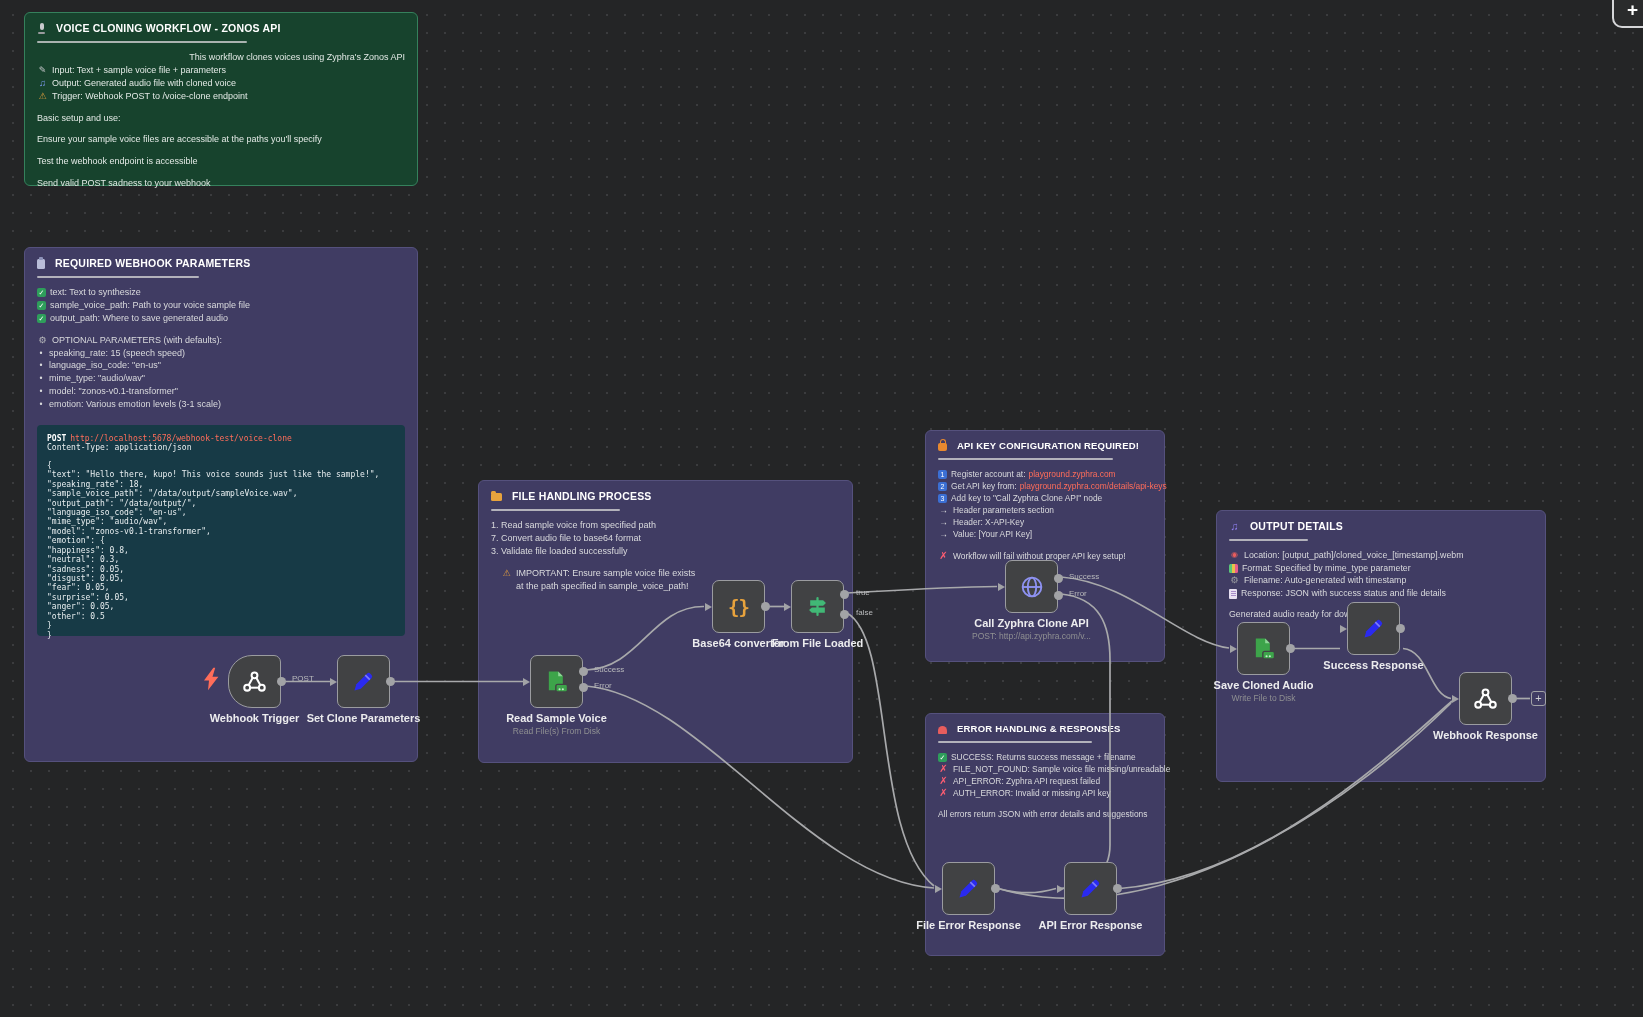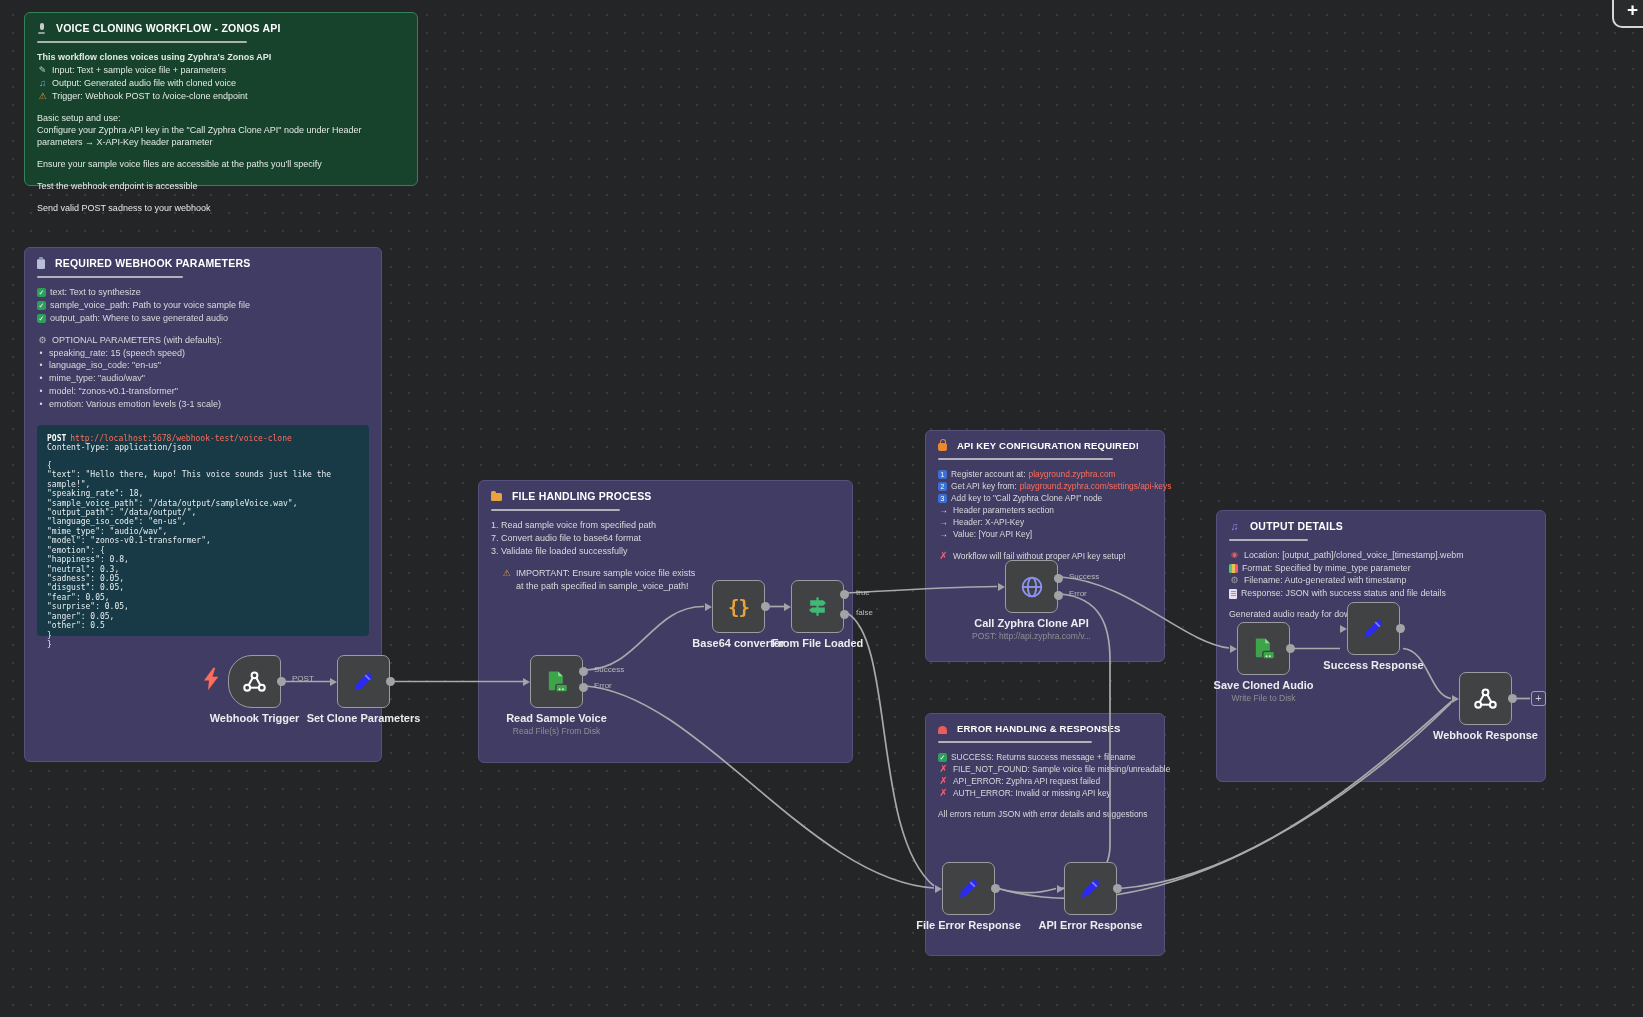--- a/index.html
+++ b/index.html
@@ -12,21 +12,21 @@
   
   .sticky{position:absolute;border-radius:6px;padding:9px 12px;box-sizing:border-box;z-index:1;}
   .sticky.green{background:#17432d;border:1px solid #35815c;color:#e2e9e5;}
   .sticky.purple{background:#403c63;border:1px solid #55517d;color:#d9dadd;}
   .st-title{display:flex;align-items:center;gap:6px;font-size:10.5px;font-weight:bold;color:#fff;letter-spacing:.2px;}
   .st-hr{height:2px;background:#cfcfd1;opacity:.8;border-radius:1px;width:57%;margin:7px 0 9px 0;}
   .st-body{font-size:9px;line-height:1.32;}
   .small .st-body{font-size:8.4px;}
   .st-line{display:flex;align-items:flex-start;margin:1px 0;}
   .st-line .t{flex:0 1 auto;}
-  .st-line.strong{font-weight:bold;}
+  .st-line.strong{font-weight:normal;justify-content:flex-end;}
   .st-line.gap{height:8px;}
   .st-line.indent{margin-left:10px;}
   .st-line.indent2{margin-left:25px;}
   .st-line.nowrap{white-space:nowrap;}
   .lnk{color:#ff6d5a;margin-left:3px;cursor:pointer;}
 
   
   .ic{display:inline-block;flex:none;width:11px;margin-right:4px;text-align:center;font-size:8.5px;line-height:10px;position:relative;}
   .ic.check{background:#2e9e5b;color:#fff;border-radius:2px;width:9px;height:9px;line-height:9.5px;font-size:7px;margin-top:1px;}
   .ic.cross{color:#ff5d72;font-weight:bold;font-size:10px;line-height:10px;}
@@ -105,39 +105,36 @@
           <span class="t">Output: Generated audio file with cloned voice</span>
         </div>
         <div class="st-line">
           <span class="ic warn">⚠</span>
           <span class="t">Trigger: Webhook POST to /voice-clone endpoint</span>
         </div>
         <div class="st-line gap"></div>
         <div class="st-line">
           <span class="t">Basic setup and use:</span>
         </div>
-        <div class="st-line">
-          <span class="t">Configure your Zyphra API key in the "Call Zyphra Clone API" node under Header parameters → X-API-Key header parameter</span>
-        </div>
         <div class="st-line gap"></div>
         <div class="st-line">
           <span class="t">Ensure your sample voice files are accessible at the paths you'll specify</span>
         </div>
         <div class="st-line gap"></div>
         <div class="st-line">
           <span class="t">Test the webhook endpoint is accessible</span>
         </div>
         <div class="st-line gap"></div>
         <div class="st-line">
           <span class="t">Send valid POST sadness to your webhook</span>
         </div>
       </div>
   </section>
 
-  <section class="sticky purple" style="left:24px;top:247px;width:358px;height:515px;">
+  <section class="sticky purple" style="left:24px;top:247px;width:394px;height:515px;">
     <div class="st-title">
       <span class="ic clipboard"></span>
       <span>REQUIRED WEBHOOK PARAMETERS</span>
     </div>
     <div class="st-hr" style="width:44%;"></div>
     <div class="st-body">
         <div class="st-line">
           <span class="ic check">✓</span>
           <span class="t">text: Text to synthesize</span>
         </div>
@@ -281,21 +278,21 @@
     <div class="st-hr" style="width:82%;"></div>
     <div class="st-body">
         <div class="st-line nowrap">
           <span class="ic num1">1</span>
           <span class="t">Register account at:</span>
           <span class="lnk">playground.zyphra.com</span>
         </div>
         <div class="st-line nowrap">
           <span class="ic num2">2</span>
           <span class="t">Get API key from:</span>
-          <span class="lnk">playground.zyphra.com/settings/api-keys</span>
+          <span class="lnk">playground.zyphra.com/details/api-keys</span>
         </div>
         <div class="st-line nowrap">
           <span class="ic num3">3</span>
           <span class="t">Add key to "Call Zyphra Clone API" node</span>
         </div>
         <div class="st-line">
           <span class="ic arrow">→</span>
           <span class="t">Header parameters section</span>
         </div>
         <div class="st-line">

